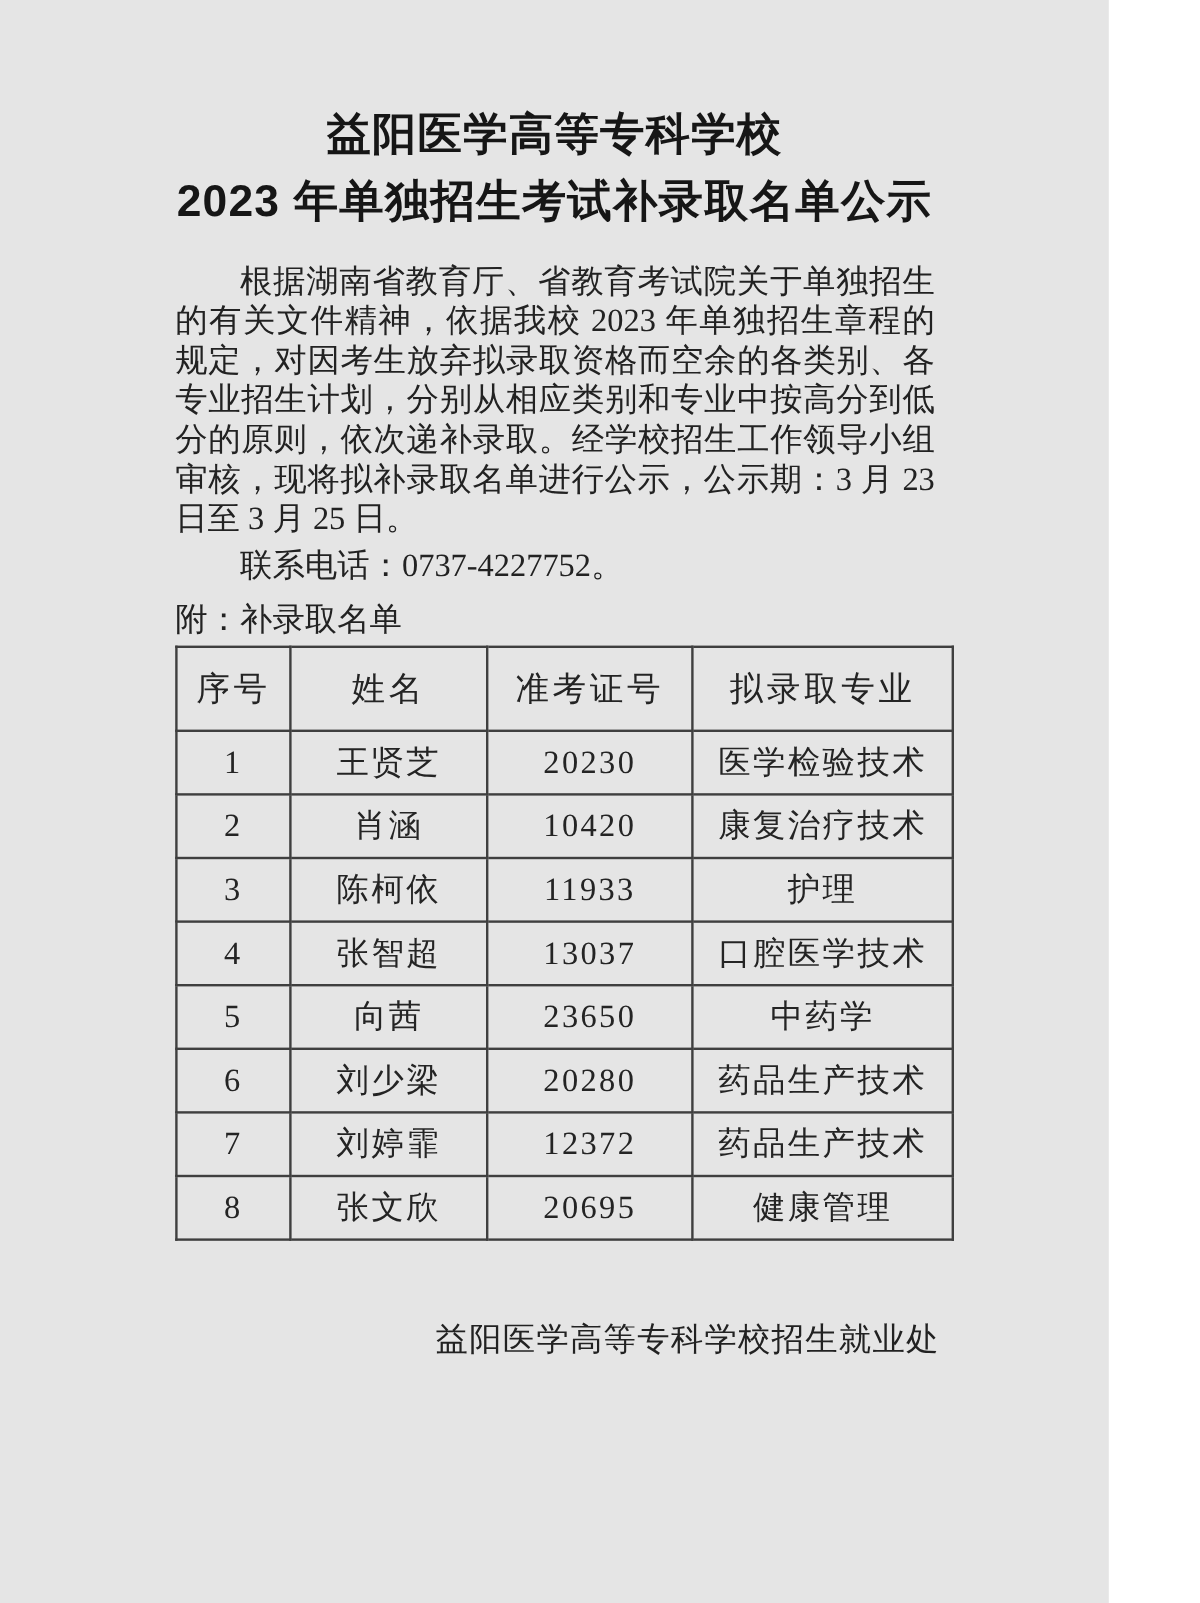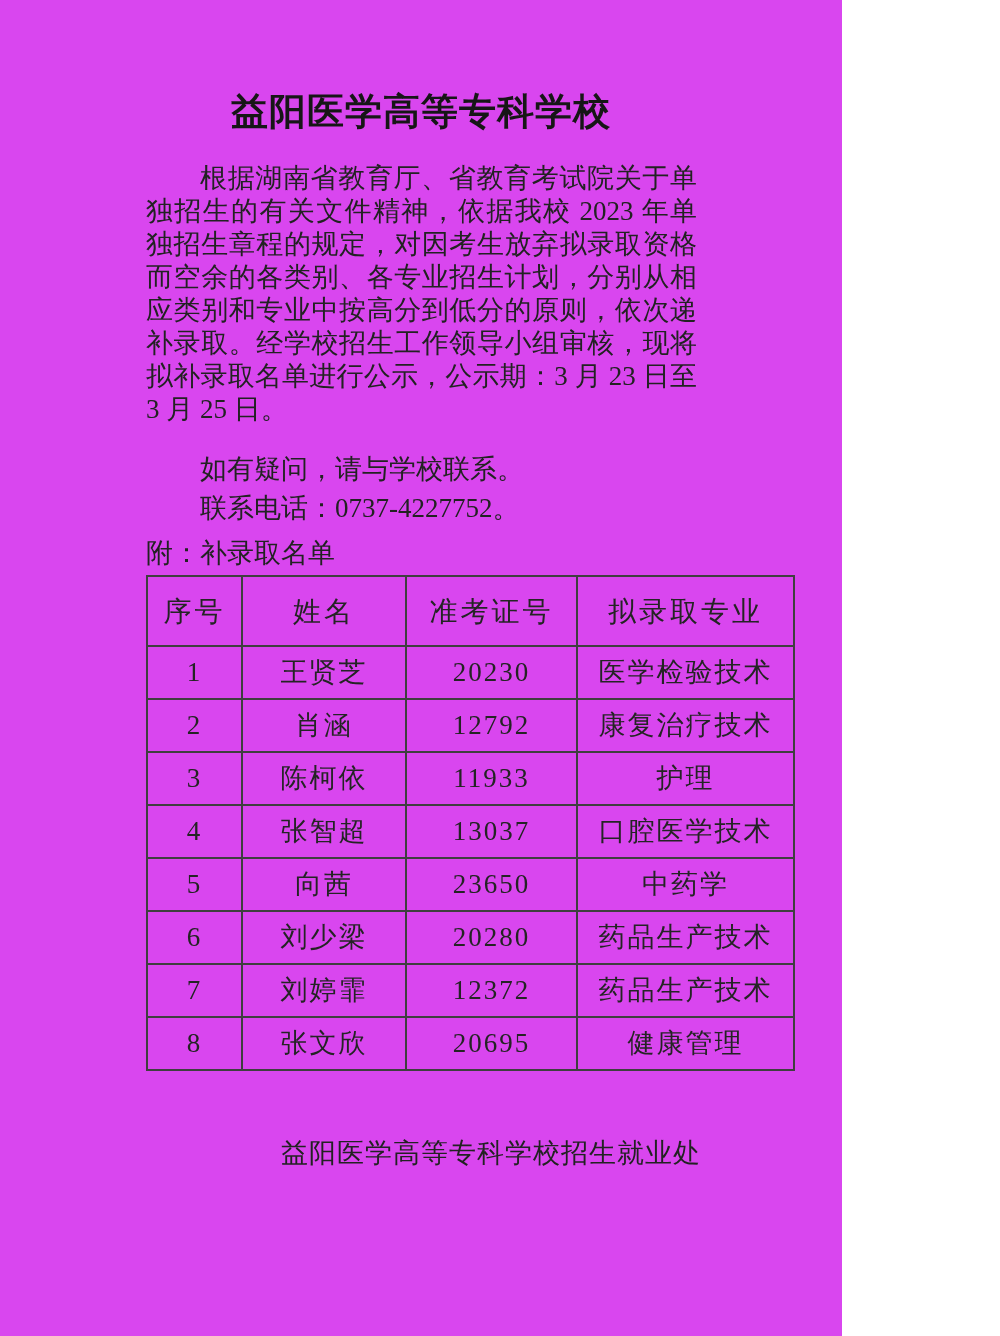--- a/index.html
+++ b/index.html
@@ -6,23 +6,23 @@
   html, body { background: #ffffff; }
   body {
     width: 1000px;
     height: 1336px;
     font-family: "Liberation Serif", "DejaVu Serif", serif;
     color: #1e1e1e;
     overflow: hidden;
   }
   .page {
     position: relative;
-    width: 842px;
+    width: 924px;
     height: 1336px;
-    background: #d946ef;
+    background: #e5e5e5;
   }
   .title-block {
     padding-top: 84px;
     text-align: center;
     font-family: "Liberation Sans", "DejaVu Sans", sans-serif;
     font-weight: 700;
     font-size: 37px;
     line-height: 56px;
     letter-spacing: 1px;
     color: #161616;
@@ -77,25 +77,25 @@
     letter-spacing: 1px;
   }
 </style>
 </head>
 <body>
 
 <div class="page">
 
   <div class="title-block">
     <div>益阳医学高等专科学校</div>
+    <div>2023 年单独招生考试补录取名单公示</div>
   </div>
 
   <div class="content">
     <p class="para para-main">根据湖南省教育厅、省教育考试院关于单独招生的有关文件精神，依据我校 2023 年单独招生章程的规定，对因考生放弃拟录取资格而空余的各类别、各专业招生计划，分别从相应类别和专业中按高分到低分的原则，依次递补录取。经学校招生工作领导小组审核，现将拟补录取名单进行公示，公示期：3 月 23 日至 3 月 25 日。</p>
-    <p class="para para-q">如有疑问，请与学校联系。</p>
     <p class="para para-phone">联系电话：0737-4227752。</p>
     <p class="para attachment-line">附：补录取名单</p>
 
     <table class="admission-table">
       <colgroup>
         <col class="c-seq">
         <col class="c-name">
         <col class="c-ticket">
         <col class="c-major">
       </colgroup>
@@ -110,21 +110,21 @@
       <tbody>
           <tr>
             <td>1</td>
             <td>王贤芝</td>
             <td>20230</td>
             <td>医学检验技术</td>
           </tr>
           <tr>
             <td>2</td>
             <td>肖涵</td>
-            <td>12792</td>
+            <td>10420</td>
             <td>康复治疗技术</td>
           </tr>
           <tr>
             <td>3</td>
             <td>陈柯依</td>
             <td>11933</td>
             <td>护理</td>
           </tr>
           <tr>
             <td>4</td>

